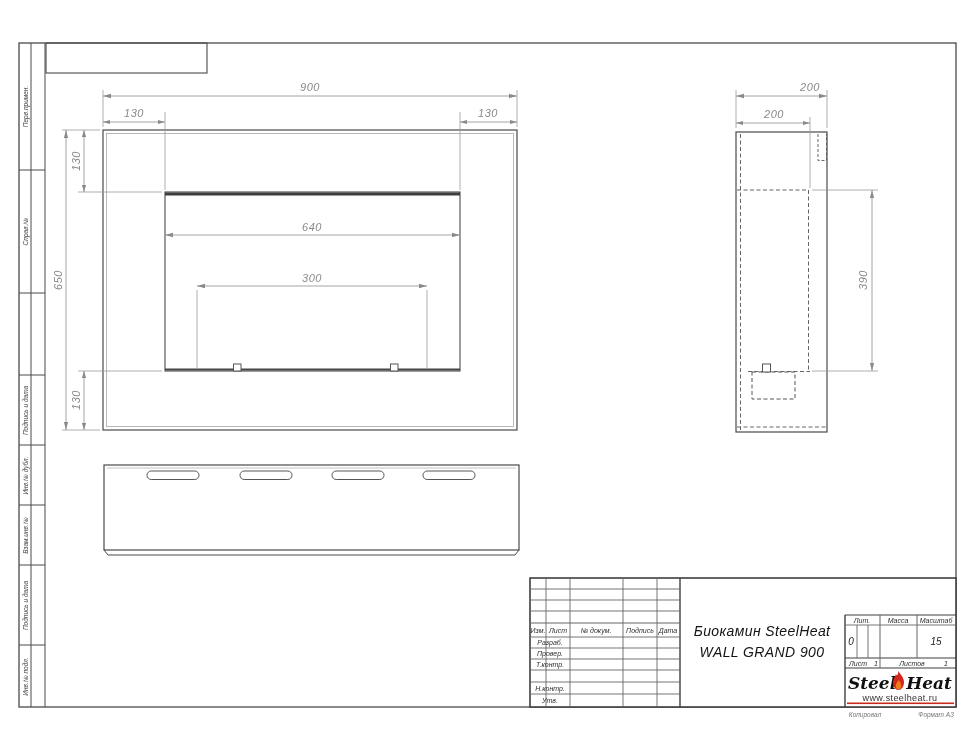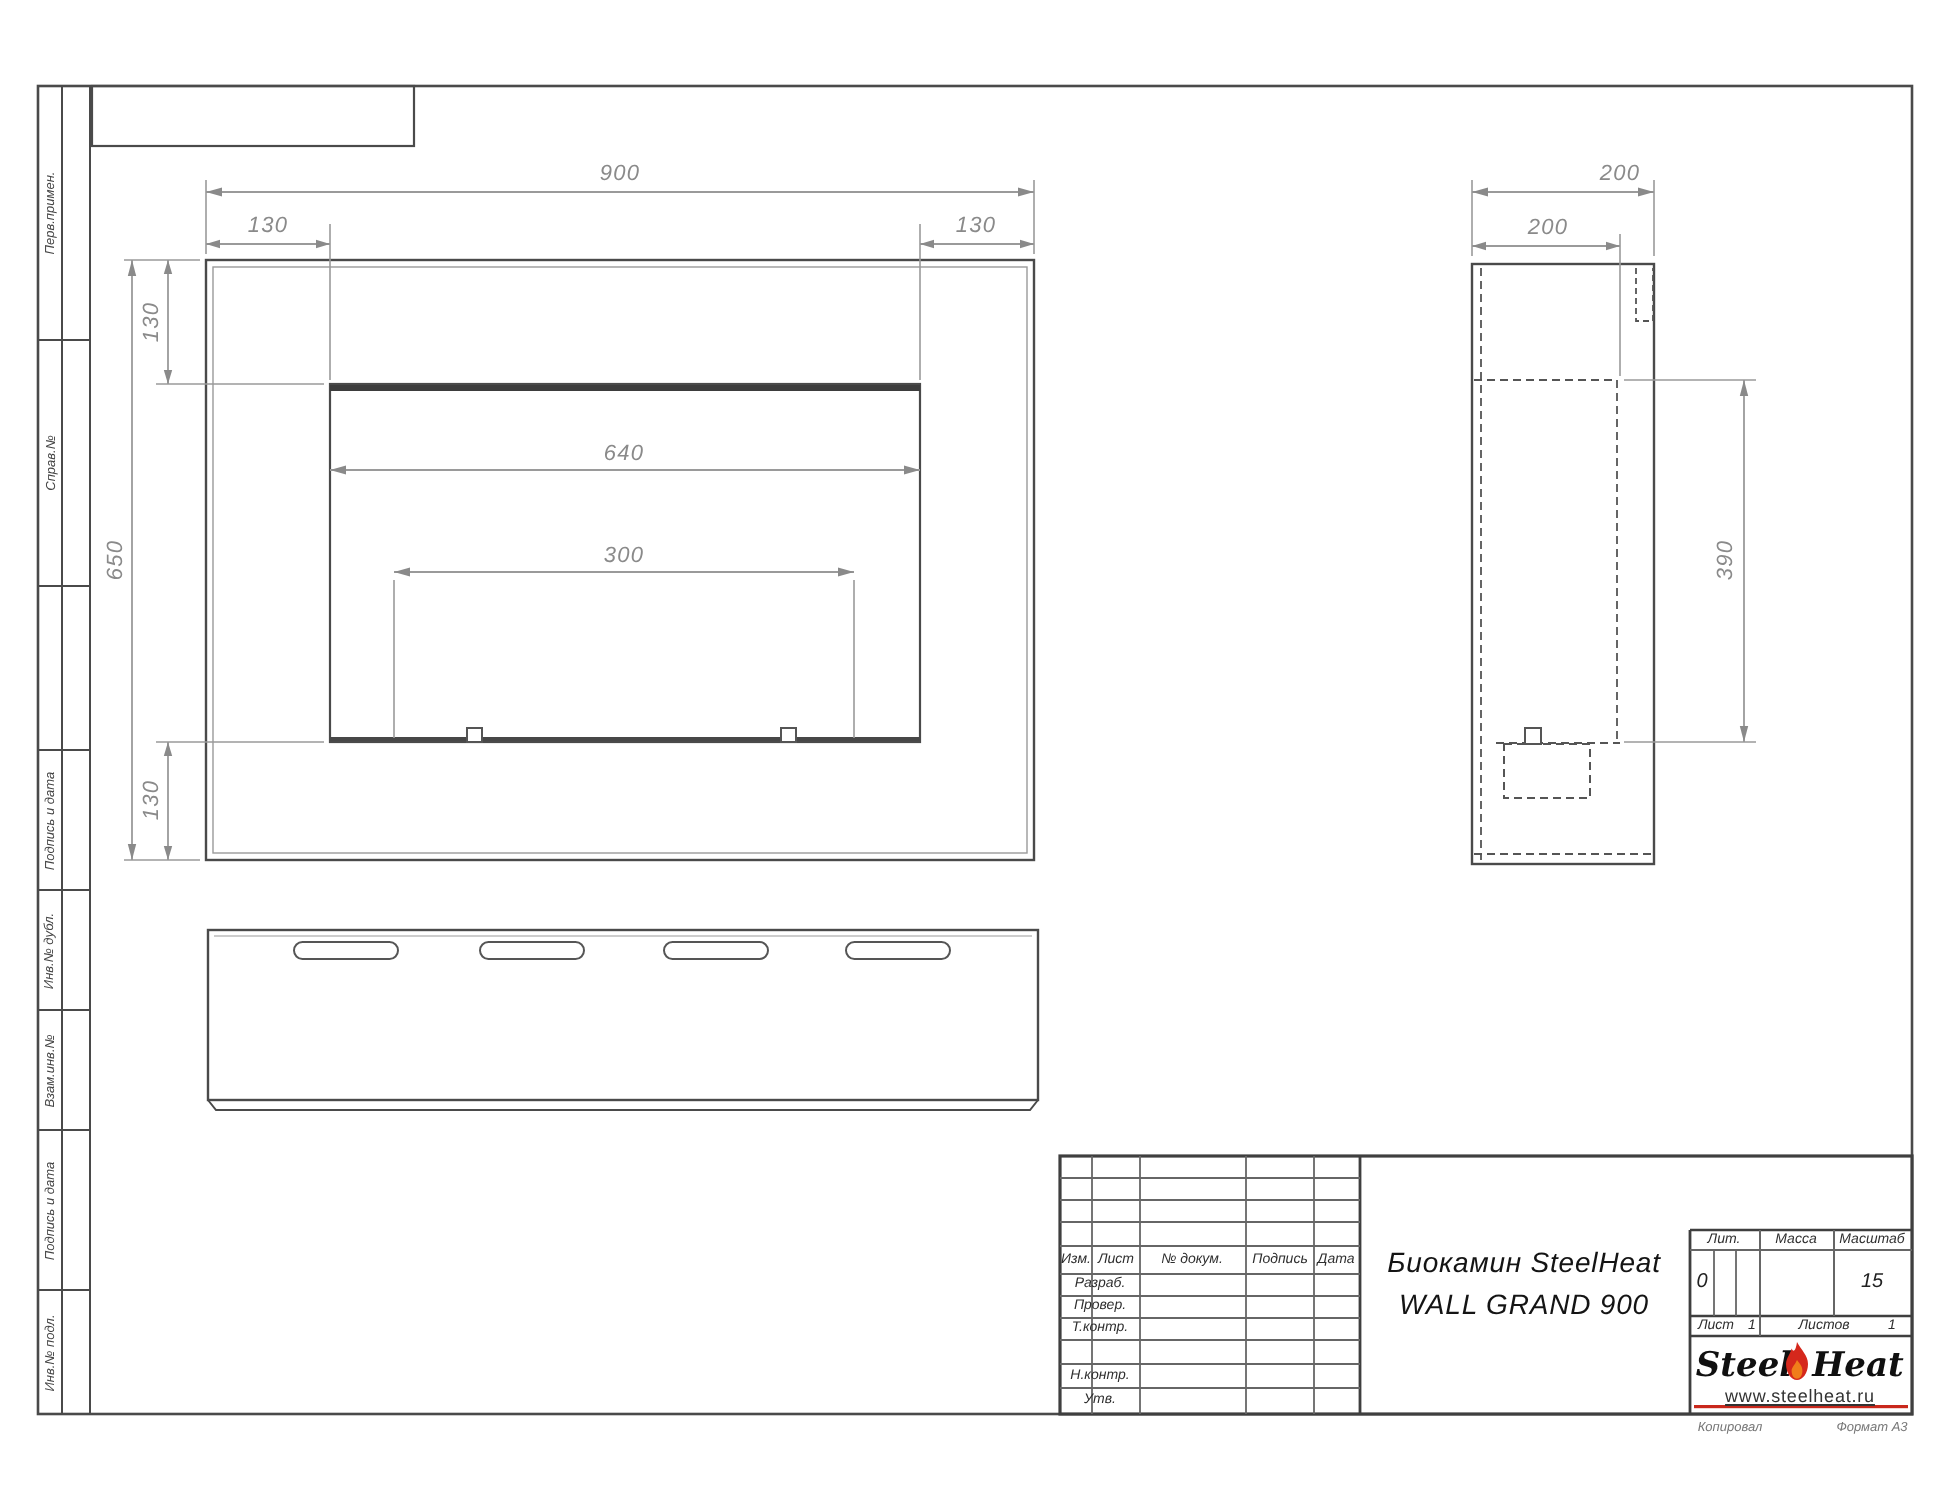--- a/index.html
+++ b/index.html
@@ -33,21 +33,21 @@
     position:absolute; left:762px; transform:translate(-50%,-50%);
     font:italic 14px "Liberation Sans",sans-serif; color:#141414;
     white-space:nowrap; letter-spacing:.4px;
   }
   .logo-word {
     position:absolute; font:italic bold 17px "DejaVu Serif",serif; color:#101010;
     transform:translate(-50%,-50%); white-space:nowrap;
   }
   .logo-url {
     position:absolute; left:900px; top:698px; transform:translate(-50%,-50%);
-    font:9px "Liberation Sans",sans-serif; color:#333; letter-spacing:.4px; white-space:nowrap;text-decoration:underline;
+    font:9px "Liberation Sans",sans-serif; color:#333; letter-spacing:.4px; white-space:nowrap;
   }
   .footer-note {
     position:absolute; font:italic 6.5px "Liberation Sans",sans-serif; color:#777;
     transform:translate(-50%,-50%); white-space:nowrap;
   }
 </style>
 </head>
 <body>
 
 <div id="page">

